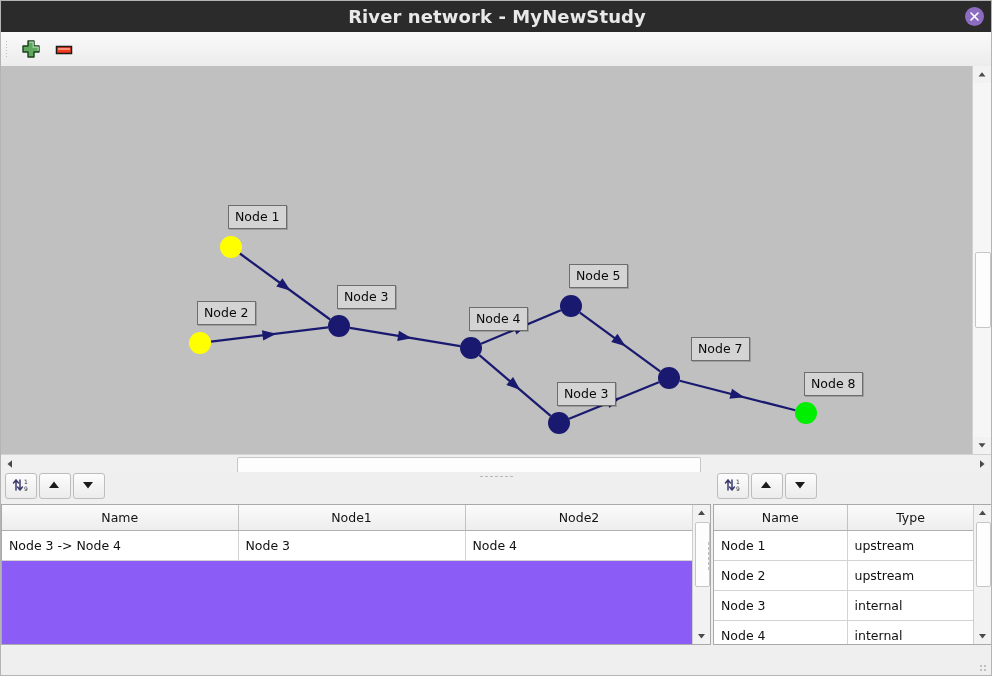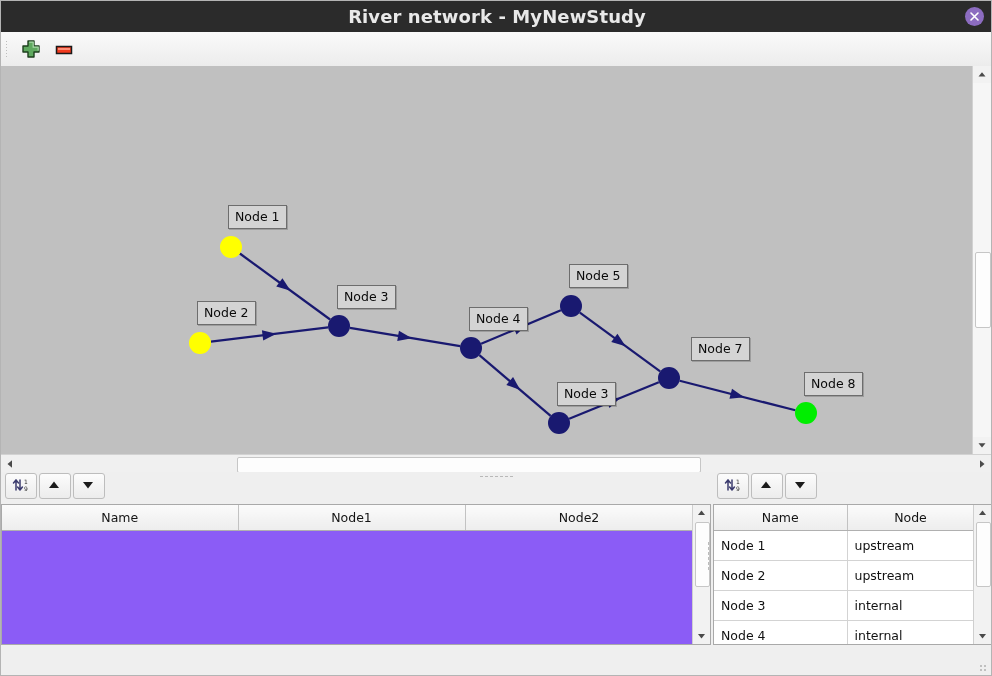--- a/index.html
+++ b/index.html
@@ -387,20 +387,25 @@
               <col style="width:228px">
           </colgroup>
           <thead>
             <tr>
               <th>Name</th>
               <th>Node1</th>
               <th>Node2</th>
             </tr>
           </thead>
           <tbody id="reaches-body">
+              <tr>
+                <td>Node 3 -&gt; Node 4</td>
+                <td>Node 3</td>
+                <td>Node 4</td>
+              </tr>
             </tbody>
         </table>
       </div>
       <div class="tbl-vscroll">
         <div class="tbl-arrow up">
           <svg width="17" height="16" viewBox="0 0 17 16">
               <path d="M5 10 L8.5 5.6 L12 10 z" fill="#4a4a4a"></path>
             </svg>
         </div>
         <div class="tbl-vthumb" style="top:17px;height:63px;"></div>
@@ -442,21 +447,21 @@
     <div class="table-box" id="table-right">
       <div style="position:absolute;left:0;top:0;right:17px;">
         <table class="grid">
           <colgroup>
               <col style="width:133px">
               <col style="width:127px">
             </colgroup>
           <thead>
             <tr>
               <th>Name</th>
-              <th>Node</th>
+              <th>Type</th>
             </tr>
           </thead>
           <tbody id="nodes-body">
               <tr>
                 <td>Node 1</td>
                 <td>upstream</td>
               </tr>
               <tr>
                 <td>Node 2</td>
                 <td>upstream</td>

